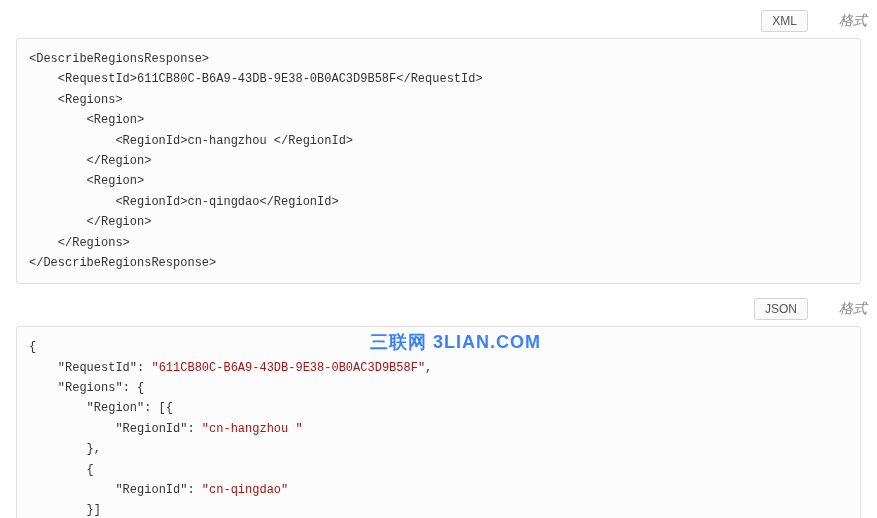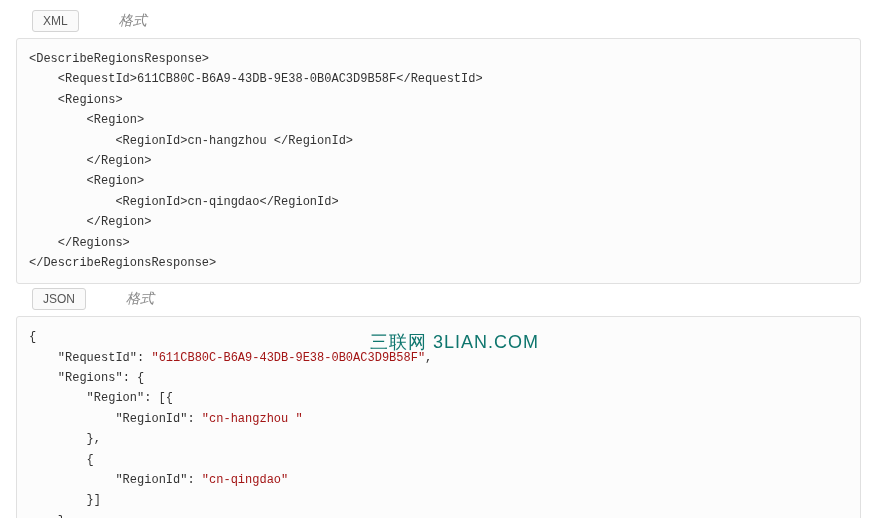--- a/index.html
+++ b/index.html
@@ -8,22 +8,23 @@
     font-size: 13px;
     color: #333;
     background: #fff;
     width: 877px;
     padding: 6px 10px 0 10px;
     position: relative;
   }
   .format-row {
     display: flex;
     align-items: center;
-    gap: 16px;
+    gap: 7px;
     margin: 4px 0 6px 22px;
+    justify-content: flex-end;
   }
   .format-btn {
     background: #fafafa;
     border: 1px solid #d4d4d4;
     border-radius: 3px;
     padding: 3px 10px;
     font-size: 12px;
     color: #555;
     cursor: pointer;
     font-family: inherit;
@@ -33,41 +34,42 @@
     font-style: italic;
     font-family: "SimSun","Microsoft YaHei",serif;
     font-size: 14px;
     margin-left: 24px;
   }
   .code-block {
     border: 1px solid #e0e0e0;
     border-radius: 3px;
     background: #fcfcfc;
     padding: 10px 12px;
-    margin: 2px 6px 4px 6px;
+    margin: 2px 6px 14px 6px;
     font-family: Consolas, "Courier New", monospace;
     font-size: 12px;
     line-height: 1.7;
     white-space: pre;
     overflow-x: auto;
     color: #333;
     position: relative;
   }
   .json-key { color: #333; }
   .json-str { color: #a31515; }
   .watermark {
     position: absolute;
     left: 370px;
     top: 330px;
     font-family: "Microsoft YaHei", sans-serif;
     font-size: 18px;
-    color: #0f766e;
+    color: #3b82f6;
     letter-spacing: 1px;
     pointer-events: none;
     user-select: none;
+    font-weight: bold;
   }
 </style>
 </head>
 <body>
 
 <div class="format-row">
   <button class="format-btn">XML</button>
   <span class="format-label">格式</span>
 </div>
 

